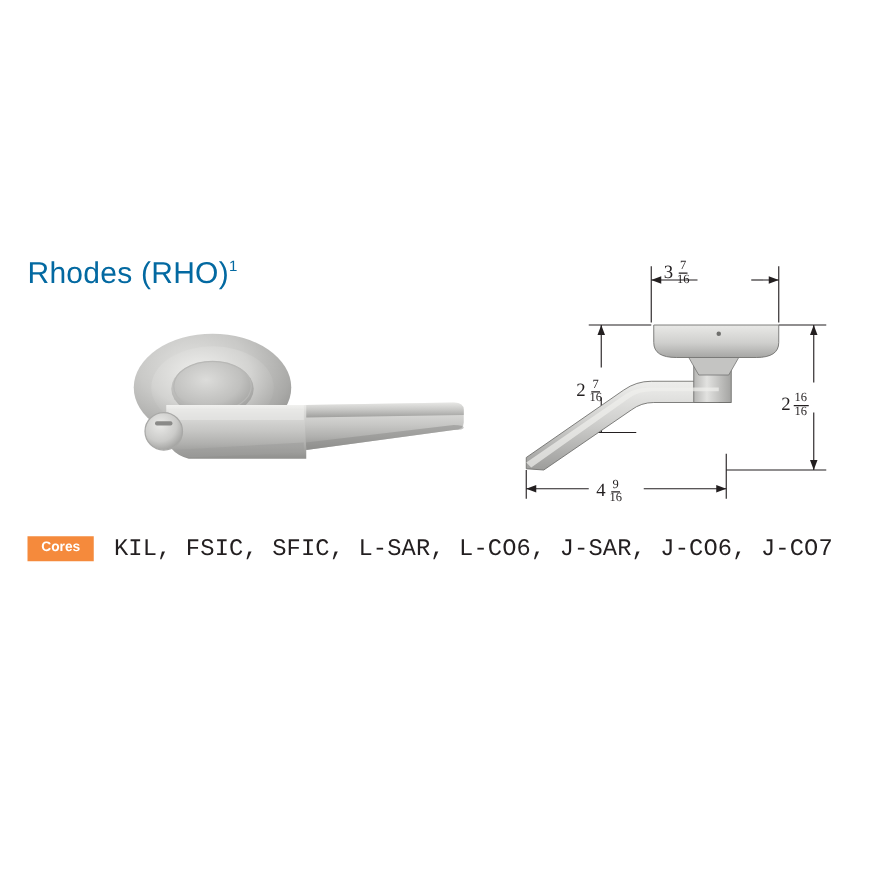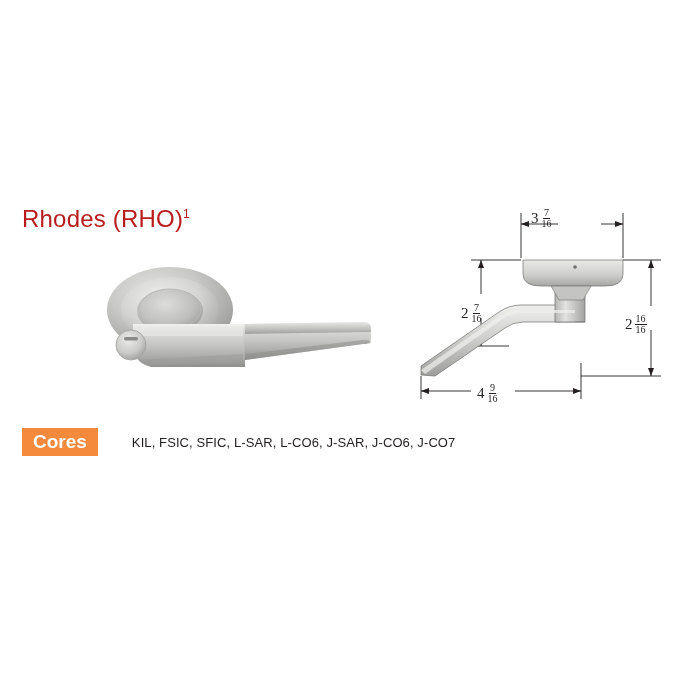--- a/index.html
+++ b/index.html
@@ -17,21 +17,21 @@
   }
 
   
   #product-title {
     position: absolute;
     left: 22px;
     top: 205px;
     font-family: "Liberation Sans", sans-serif;
     font-size: 24px;
     font-weight: 400;
-    color: #b91c1c;
+    color: #0369a1;
     letter-spacing: 0.2px;
     white-space: nowrap;
   }
   #product-title .sup {
     font-size: 12px;
     vertical-align: super;
     line-height: 0;
   }
 
   
@@ -40,29 +40,29 @@
     left: 22px;
     top: 428px;
     display: flex;
     align-items: center;
     white-space: nowrap;
   }
   #cores-badge {
     background: #f58a3c;
     color: #ffffff;
     font-family: "Liberation Sans", sans-serif;
-    font-size: 19px;
+    font-size: 11px;
     font-weight: bold;
     padding: 4px 11px 5px 11px;
     line-height: 1;
   }
   #cores-list {
-    margin-left: 34px;
-    font-family: Liberation Sans, sans-serif;
-    font-size: 13px;
+    margin-left: 16px;
+    font-family: Liberation Mono, monospace;
+    font-size: 19px;
     color: #231f20;
     letter-spacing: 0.1px;
   }
 
   
   #lever-photo {
     position: absolute;
     left: 95px;
     top: 262px;
     width: 290px;

